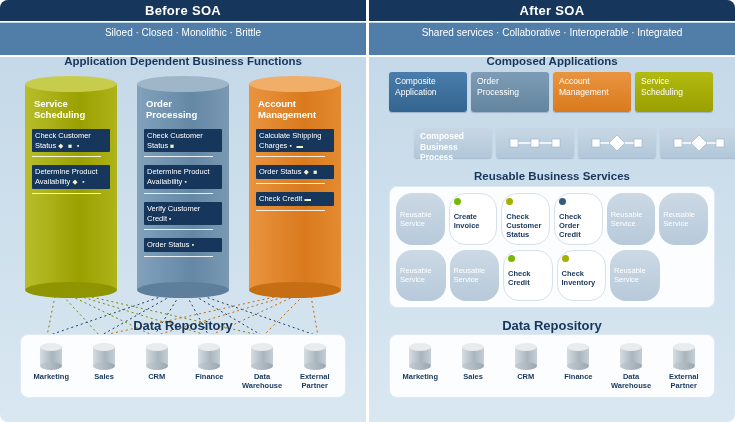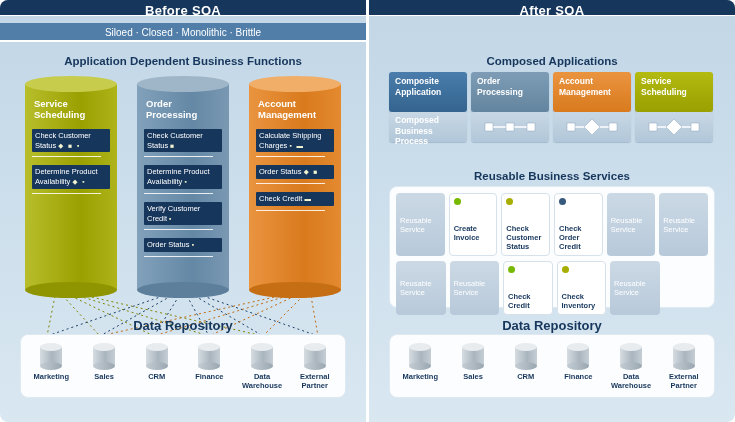--- a/index.html
+++ b/index.html
@@ -5,24 +5,24 @@
   * { margin:0; padding:0; box-sizing:border-box; }
   html,body { background:#ffffff; font-family:"Liberation Sans", sans-serif; }
   .canvas { position:relative; width:735px; height:422px; border-radius:8px; overflow:hidden;
             background:#ffffff; }
   .panel { position:absolute; top:0; height:422px; width:366px;
            background:linear-gradient(180deg,#c2d6e6 0%, #cddfec 50%, #d9e7f1 100%); }
   .panel.left { left:0; }
   .panel.right { left:369px; }
   .divider { position:absolute; left:366px; top:0; width:3px; height:422px; background:#ffffff; z-index:9; }
 
-  .hdr { position:absolute; top:0; left:0; right:0; height:16px; background:#16365c;
+  .hdr { position:absolute; top:0; left:0; right:0; height:22px; background:#16365c;
          border-bottom:1px solid #ffffff; color:#fff; font-weight:bold; font-size:13px;
          text-align:center; line-height:22px; letter-spacing:.3px; }
-  .subhdr { position:absolute; top:23px; left:0; right:0; height:19px; background:#507ea9;
+  .subhdr { position:absolute; top:23px; left:0; right:0; height:34px; background:#507ea9;
             border-bottom:2px solid #ffffff; color:#fff; font-size:10px; text-align:center; line-height:20px; }
 
   .sec-title { position:absolute; left:0; right:0; text-align:center; font-weight:bold;
                color:#16365c; font-size:11.5px; z-index:4; }
 
   
   .silo { position:absolute; top:76px; width:92px; height:222px; z-index:2; }
   .silo .cap-top { position:absolute; top:0; left:0; right:0; height:16px; border-radius:50%; z-index:3; }
   .silo .cap-bot { position:absolute; bottom:0; left:0; right:0; height:16px; border-radius:50%; }
   .silo .sbody   { position:absolute; top:8px; bottom:8px; left:0; right:0; padding-top:12px; }
@@ -52,37 +52,37 @@
   .db { position:relative; width:22px; height:19px; margin-top:4px;
         background:linear-gradient(90deg,#d6dde2,#a9b5be 55%,#c5ced5); }
   .db::before { content:""; position:absolute; left:0; right:0; top:-4px; height:8px; border-radius:50%;
                 background:#e8ecef; }
   .db::after  { content:""; position:absolute; left:0; right:0; bottom:-4px; height:8px; border-radius:50%;
                 background:linear-gradient(90deg,#c3ccd3,#9aa7b1); }
   .db-label { margin-top:7px; font-size:7.5px; font-weight:bold; color:#16365c; text-align:center; line-height:1.15; }
 
   
   .capp { position:absolute; top:72px; width:78px; height:40px; border-radius:3px; color:#fff;
-          font-weight:bold; font-size:8.5px; line-height:1.25; padding:4px 6px; box-shadow:0 1px 1px rgba(22,54,92,.25); }
+          font-weight:normal; font-size:8.5px; line-height:1.25; padding:4px 6px; box-shadow:0 1px 1px rgba(22,54,92,.25); }
   .c-blue   { background:linear-gradient(180deg,#4a7dac,#34648f); }
   .c-bgray  { background:linear-gradient(180deg,#7e9cb6,#64859f); }
   .c-orange { background:linear-gradient(180deg,#ea9440,#d97a1d); }
   .c-olive  { background:linear-gradient(180deg,#b3ba10,#99a000); }
-  .proc { position:absolute; top:112px; width:78px; height:30px; border-radius:3px;
+  .proc { position:absolute; top:128px; width:78px; height:30px; border-radius:3px;
           background:linear-gradient(180deg,#c8d7e4,#b1c7d9); display:flex; align-items:center; justify-content:center;
-          box-shadow:0 1px 1px rgba(22,54,92,.2); }
+          box-shadow:0 1px 1px rgba(22,54,92,.2);margin-left:25px; }
   .proc.c-blue { color:#fff; font-weight:bold; font-size:8.5px; line-height:1.25; padding:3px 6px; display:block; }
 
   
   .svc-wrap { position:absolute; left:20px; top:186px; width:326px; height:122px; background:#fbfdfe;
               border:1px solid #dfe9f1; border-radius:8px; padding:6px; display:flex; flex-direction:column; gap:5px; z-index:3; }
   .svc-row { display:flex; gap:4px; flex:1; }
-  .svc { width:49.5px; border-radius:4px; font-size:7.5px; line-height:1.2; position:relative; padding:4px; }
+  .svc { width:49.5px; border-radius:16px; font-size:7.5px; line-height:1.2; position:relative; padding:4px; }
   .svc.muted { background:linear-gradient(180deg,#ccd9e5,#b7c9da); color:#fff; display:flex; align-items:center; }
-  .svc.named { background:#ffffff; border:1px solid #d6e1ea; color:#16365c; font-weight:bold; padding-top:30px; }
+  .svc.named { background:#ffffff; border:1px solid #d6e1ea; color:#16365c; font-weight:bold; padding-top:18px; }
   .dot { position:absolute; top:4px; left:4px; width:7px; height:7px; border-radius:50%; }
   .dot-green { background:#76b900; }
   .dot-olive { background:#a8ae00; }
   .dot-navy  { background:#36597d; }
 </style>
 </head>
 <body>
 
 <div class="canvas">
 
@@ -200,20 +200,21 @@
       </div>
       <div class="repo-cell">
         <div class="db"></div>
         <div class="db-label">External Partner</div>
       </div>
     </div>
   </div>
 
   <div class="panel right">
     <div class="hdr">After SOA</div>
+    <div class="subhdr">Shared services · Collaborative · Interoperable · Integrated</div>
     <div class="sec-title" style="top:55px;">Composed Applications</div>
 
     <div class="capp c-blue" style="left:20px;">Composite Application</div>
     <div class="capp c-bgray" style="left:102px;">Order Processing</div>
     <div class="capp c-orange" style="left:184px;">Account Management</div>
     <div class="capp c-olive" style="left:266px;">Service Scheduling</div>
 
     <div class="proc c-blue" style="left:20px;">Composed Business Process</div>
     <div class="proc" style="left:102px;">
       <svg width="60" height="20" viewBox="0 0 60 20">

